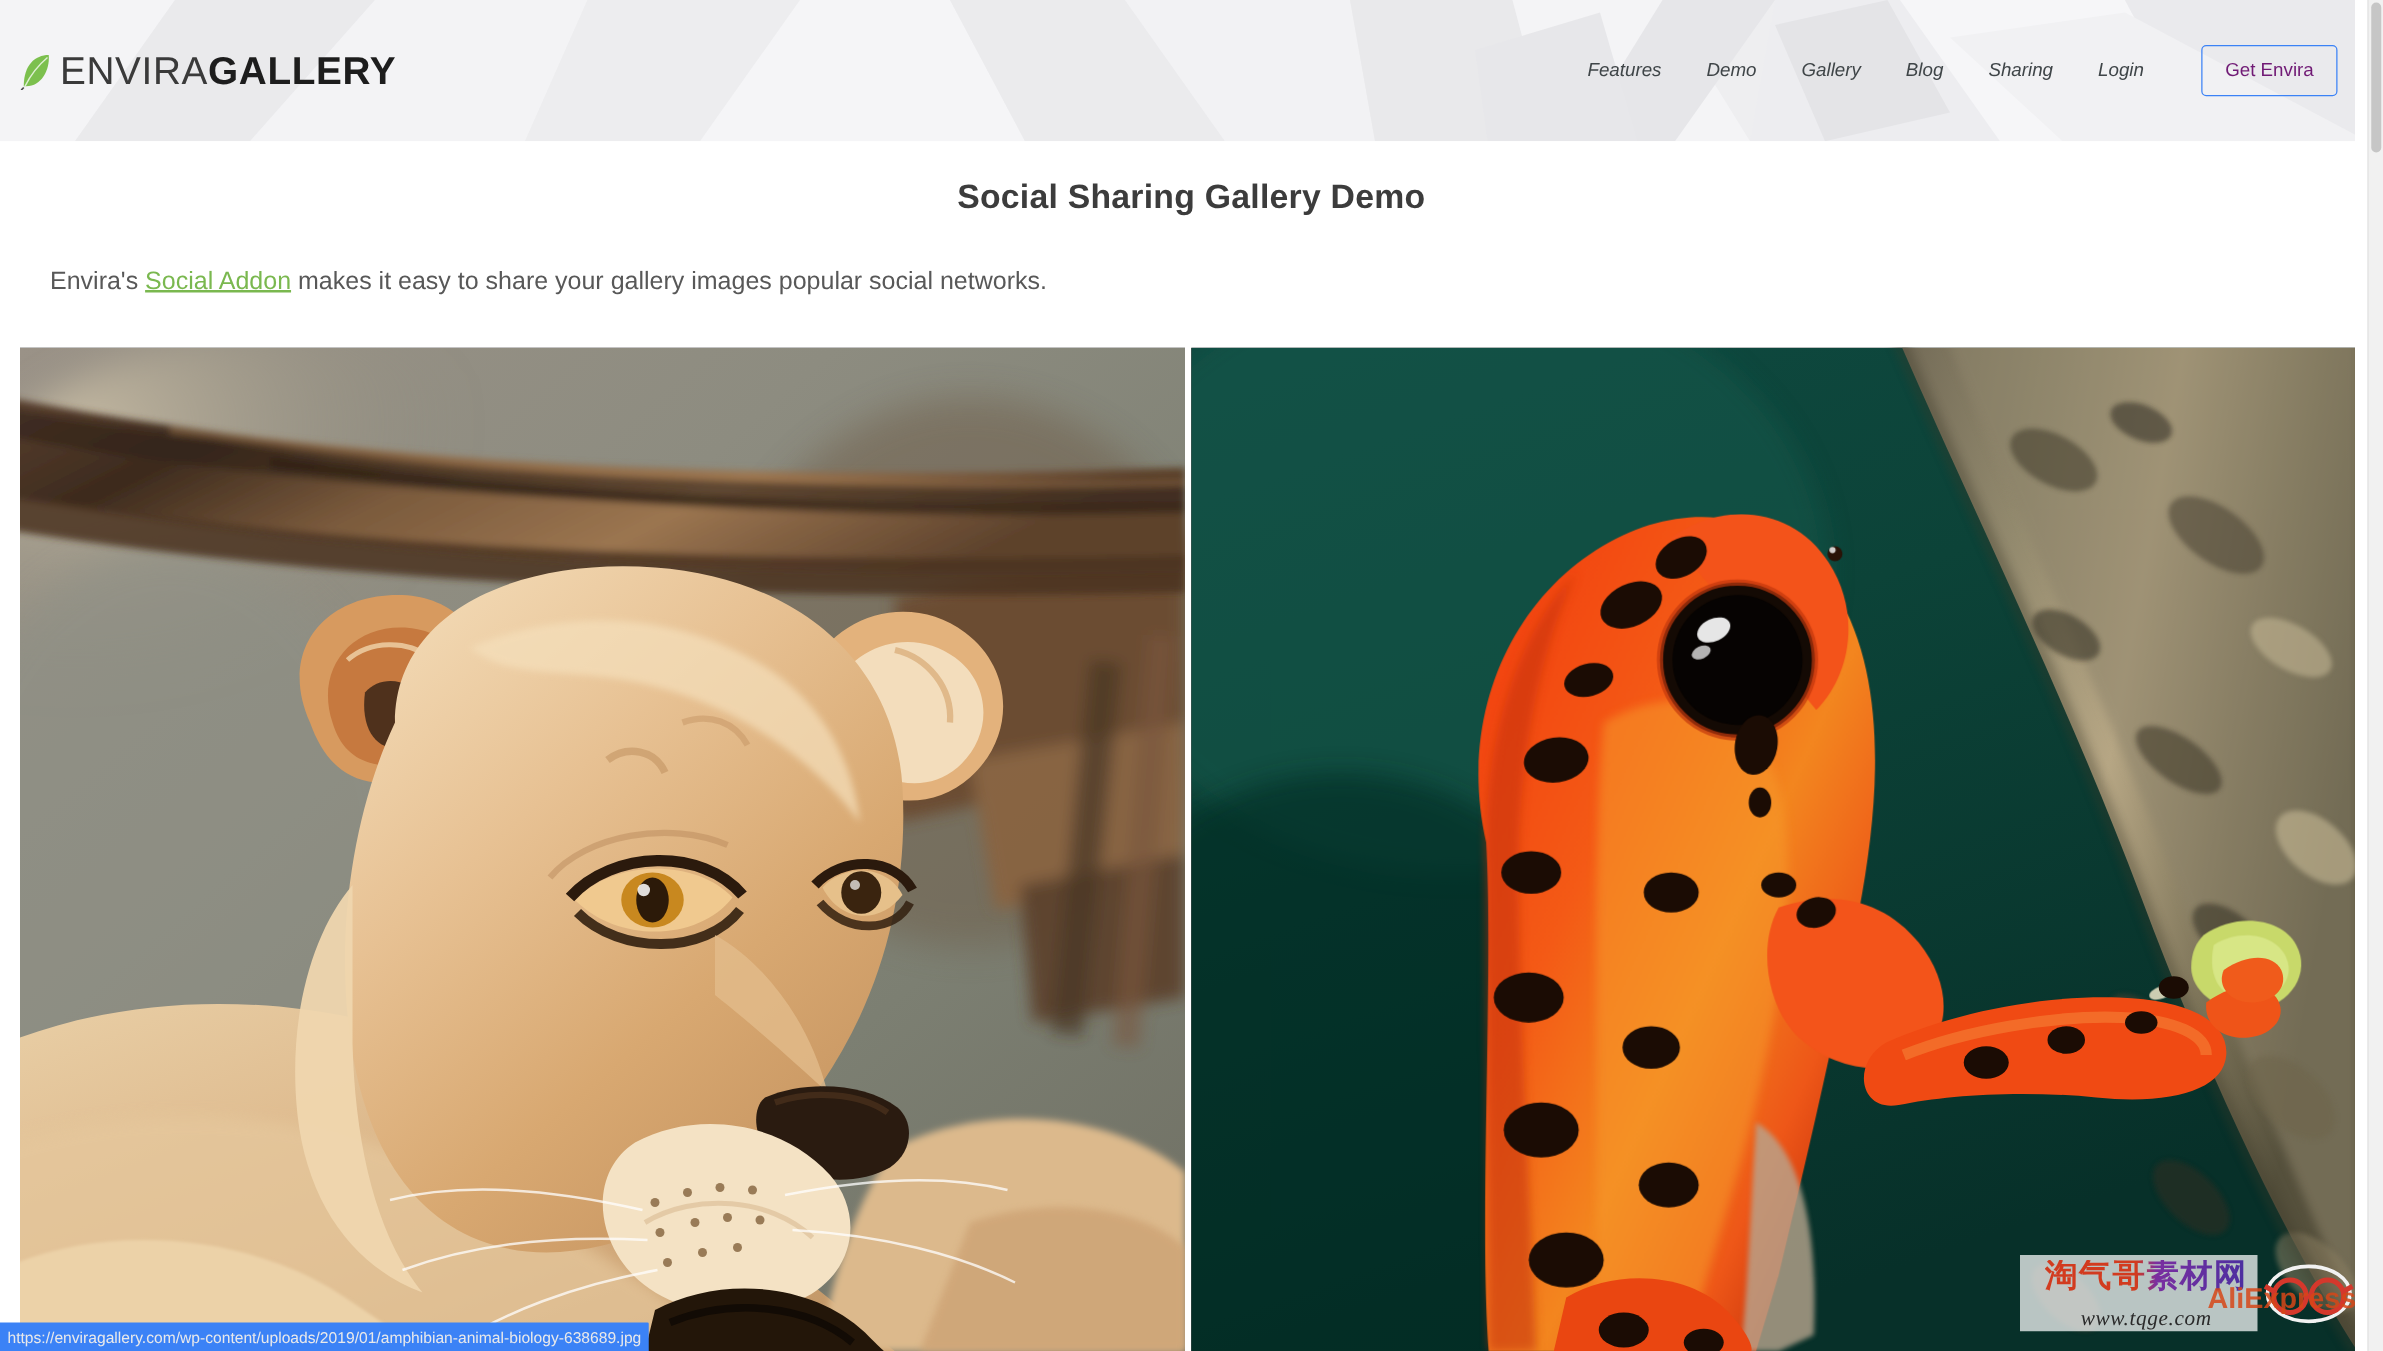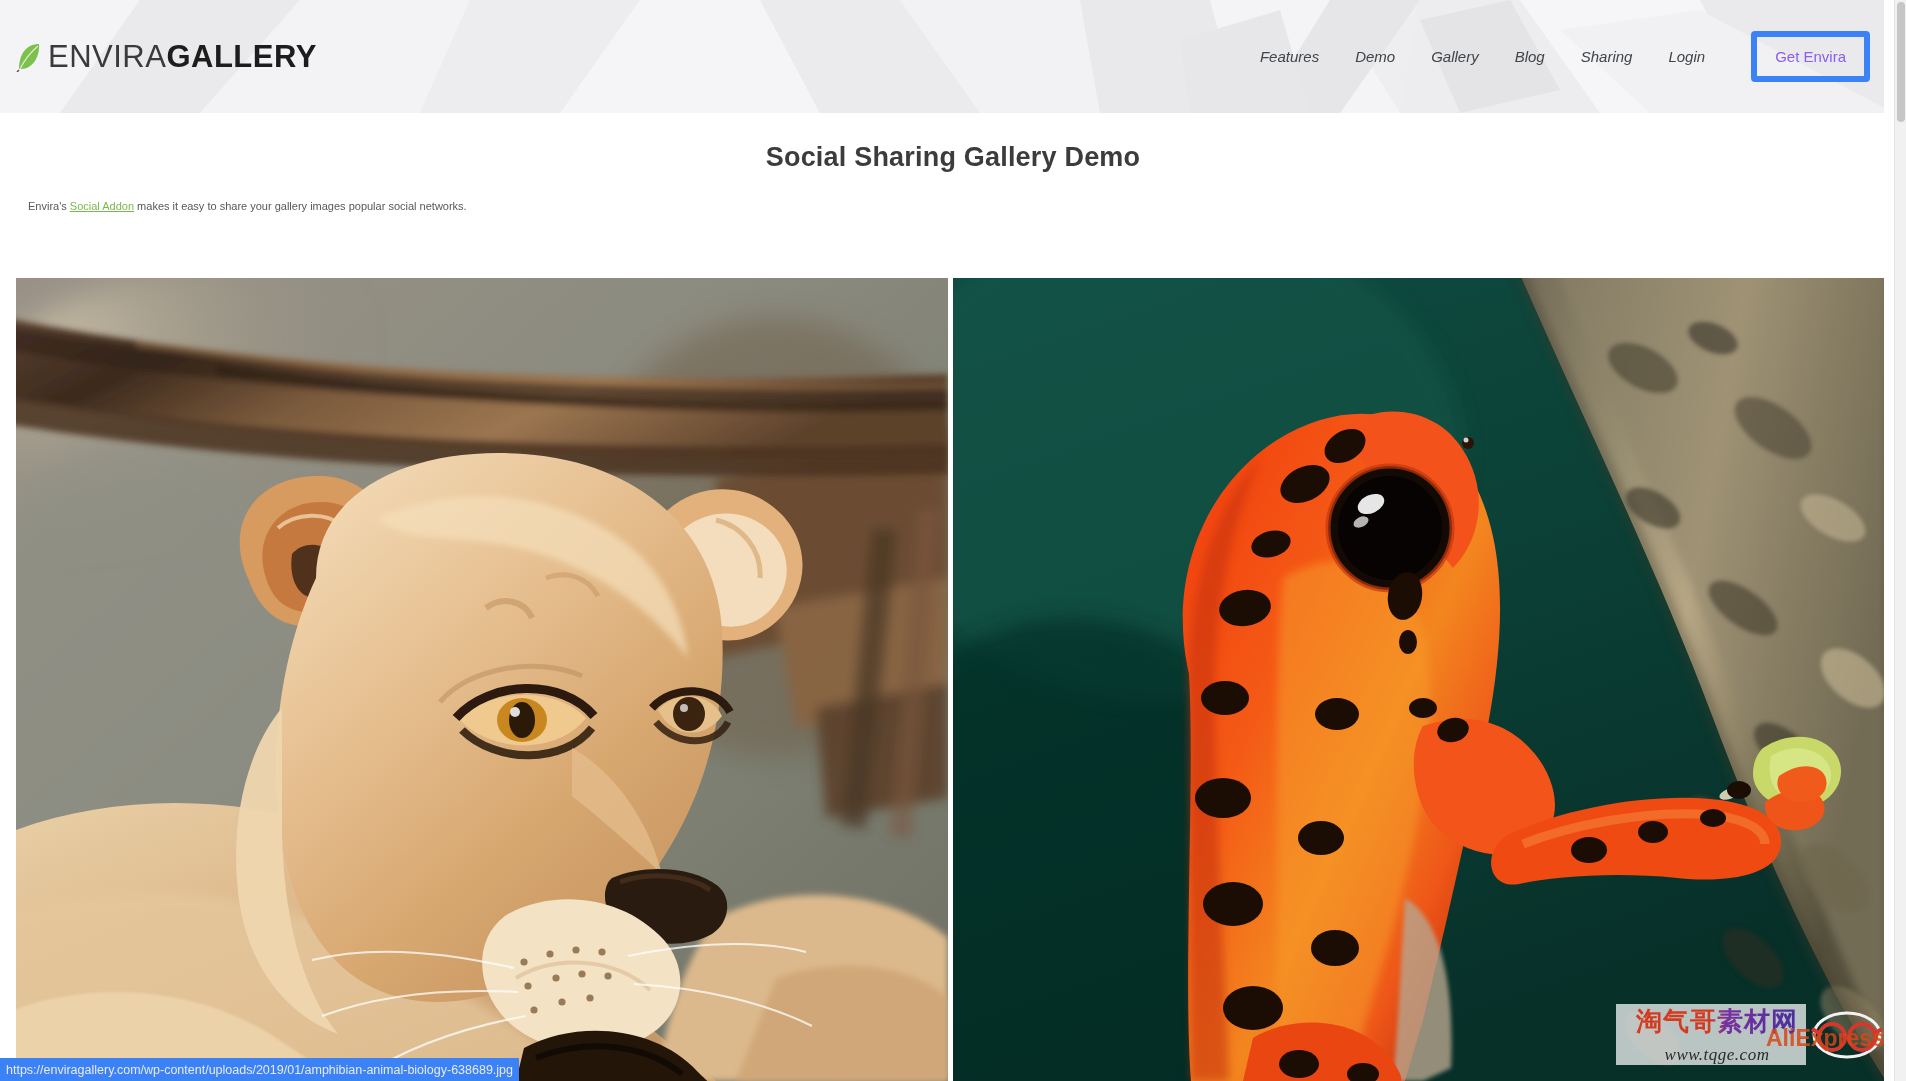--- a/index.html
+++ b/index.html
@@ -74,23 +74,23 @@
     font-size: 15px;
     color: #3f4548;
     text-decoration: none;
     padding: 8px 18px;
     white-space: nowrap;
     font-style: italic;
   }
   .nav-cta {
     margin-left: 28px;
     display: inline-block;
-    border: 6px solid #3b82f6;
+    border: 1px solid #3b82f6;
     border-radius: 4px;
-    color: #8b5cf6;
+    color: #701a75;
     font-size: 15px;
     padding: 11px 18px;
     text-decoration: none;
     background: transparent;
     white-space: nowrap;
     cursor: pointer;
   }
 
   
   .page-body {
@@ -103,23 +103,23 @@
   .page-title {
     margin: 0;
     padding-top: 29px;
     text-align: center;
     font-size: 27px;
     font-weight: 700;
     color: #3c3c3c;
     letter-spacing: 0.2px;
   }
   .page-desc {
-    margin: 0;
+    margin: 12px;
     padding: 26px 0 0 16px;
-    font-size: 11px;
+    font-size: 20px;
     color: #585858;
     line-height: 1.4;
   }
   .page-desc a {
     color: #7ab84f;
     text-decoration: underline;
   }
 
   
   .gallery {

